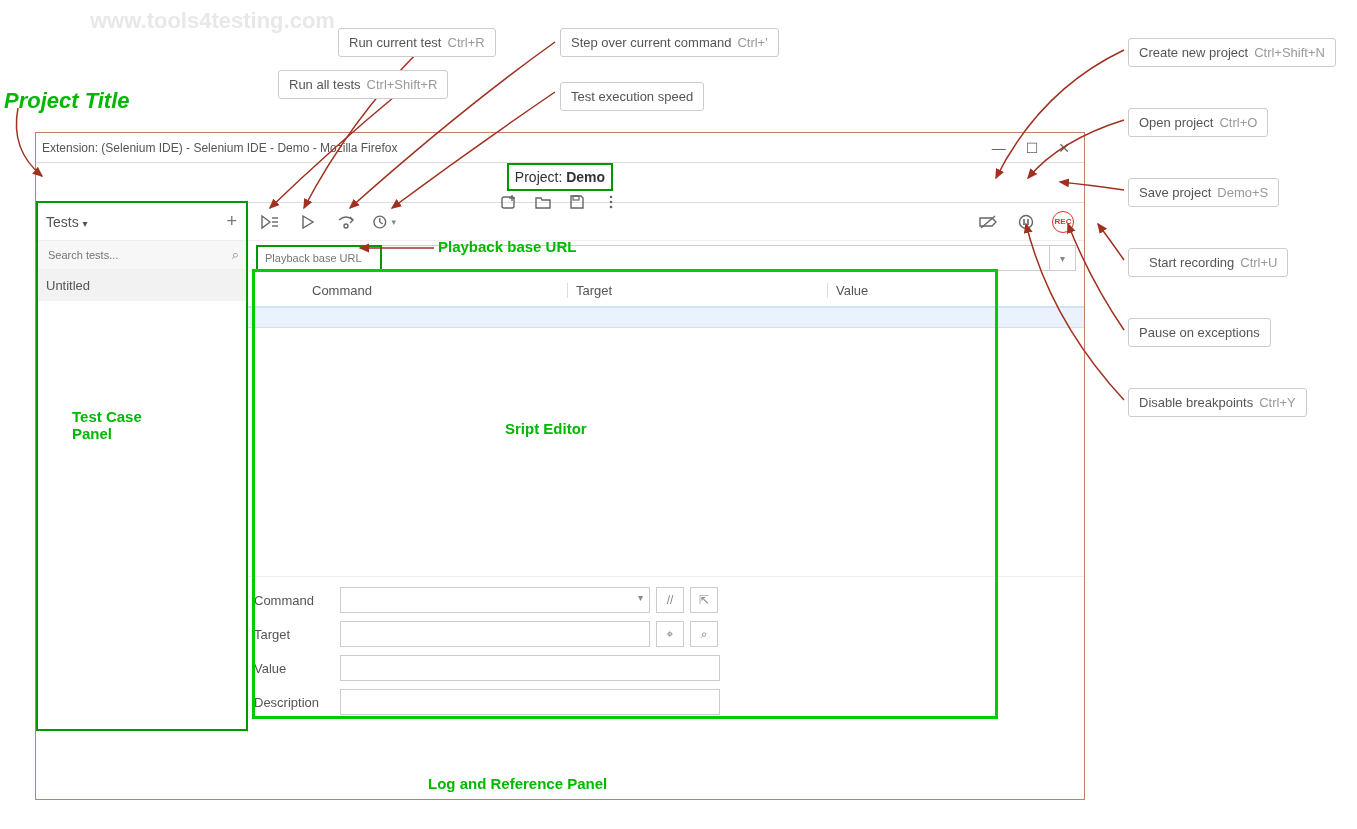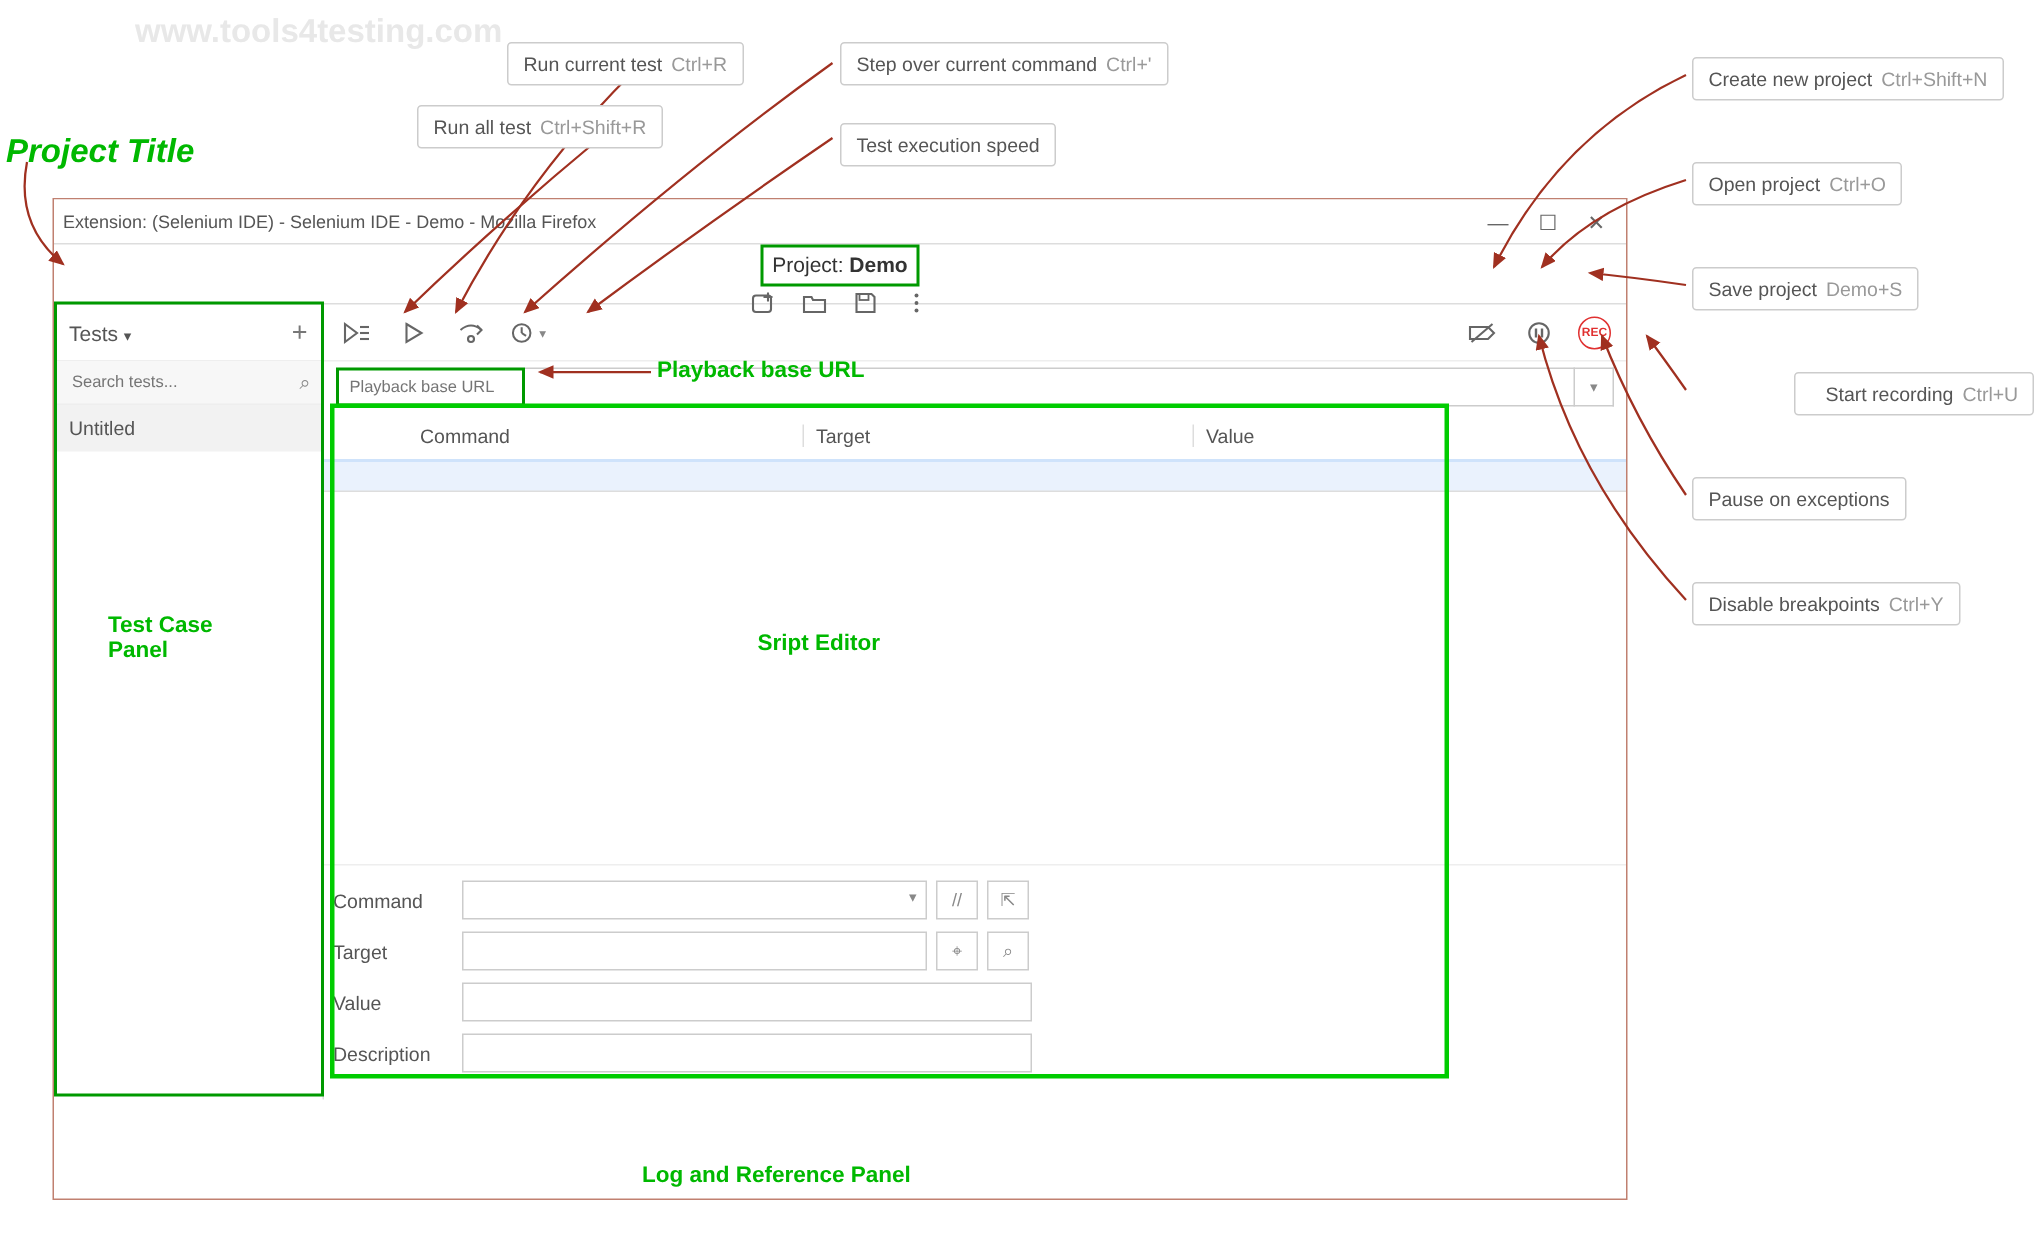--- a/index.html
+++ b/index.html
@@ -29,21 +29,21 @@
 
 .topbar { height: 40px; border-bottom: 1px solid #ddd; display: flex; align-items: center; justify-content: space-between; padding: 0 10px; position: relative; flex-direction: column; }
 .project-name { font-size: 14px; color: #333; }
 .project-name b { font-weight: bold; }
 .project-box { border: 2px solid #009900; padding: 3px 6px; display: inline-block; }
 .topbar-icons { display: flex; gap: 12px; }
 .icon-btn { width: 22px; height: 22px; display: flex; align-items: center; justify-content: center; color: #666; }
 
 .main-area { display: flex; height: 530px; }
 
-.sidebar { width: 180px; border-right: 1px solid #ddd; position: relative; }
+.sidebar { width: 212px; border-right: 1px solid #ddd; position: relative; }
 .sidebar-outline { position: absolute; left: 0px; top: -2px; right: -1px; height: 530px; border: 2px solid #009900; pointer-events: none; }
 .tests-hdr { display: flex; justify-content: space-between; align-items: center; padding: 8px 10px; border-bottom: 1px solid #eee; }
 .tests-hdr .lbl { font-size: 14px; color: #555; }
 .tests-hdr .plus { font-size: 18px; color: #777; }
 .search-row { padding: 4px 8px; border-bottom: 1px solid #eee; display: flex; align-items: center; background: #f7f7f7; }
 .search-row input { flex: 1; border: none; background: transparent; font-size: 11px; padding: 4px; outline: none; color: #888; }
 .search-row .mag { color: #888; font-size: 13px; }
 .test-item { padding: 8px 10px; font-size: 13px; color: #555; background: #f2f2f2; }
 
 .content { flex: 1; display: flex; flex-direction: column; position: relative; }
@@ -90,27 +90,27 @@
 <div class="watermark" style="left:720px; top:710px;">www.tools4testing.com</div>
 
 <div class="annotation-label italic" style="left:4px; top:88px; font-size:22px;">Project Title</div>
 <div class="annotation-label" style="left:438px; top:238px;">Playback base URL</div>
 <div class="annotation-label" style="left:72px; top:408px; text-align:left; white-space:pre;">Test Case
 Panel</div>
 <div class="annotation-label" style="left:505px; top:420px;">Sript Editor</div>
 <div class="annotation-label" style="left:428px; top:775px;">Log and Reference Panel</div>
 
 <div class="tooltip-box" style="left:338px; top:28px;"><span>Run current test</span><span class="sc">Ctrl+R</span></div>
-<div class="tooltip-box" style="left:278px; top:70px;"><span>Run all test</span><span class="sc">Ctrl+Shift+R</span></div>
+<div class="tooltip-box" style="left:278px; top:70px;"><span>Run all tests</span><span class="sc">Ctrl+Shift+R</span></div>
 <div class="tooltip-box" style="left:560px; top:28px;"><span>Step over current command</span><span class="sc">Ctrl+'</span></div>
 <div class="tooltip-box" style="left:560px; top:82px;"><span>Test execution speed</span></div>
 <div class="tooltip-box" style="left:1128px; top:38px;"><span>Create new project</span><span class="sc">Ctrl+Shift+N</span></div>
 <div class="tooltip-box" style="left:1128px; top:108px;"><span>Open project</span><span class="sc">Ctrl+O</span></div>
 <div class="tooltip-box" style="left:1128px; top:178px;"><span>Save project</span><span class="sc">Demo+S</span></div>
-<div class="tooltip-box" style="left:1196px; top:248px;padding-left:20px;"><span>Start recording</span><span class="sc">Ctrl+U</span></div>
+<div class="tooltip-box" style="left:1128px; top:248px;padding-left:20px;"><span>Start recording</span><span class="sc">Ctrl+U</span></div>
 <div class="tooltip-box" style="left:1128px; top:318px;"><span>Pause on exceptions</span></div>
 <div class="tooltip-box" style="left:1128px; top:388px;"><span>Disable breakpoints</span><span class="sc">Ctrl+Y</span></div>
 
 <svg class="arrows">
   <defs>
     <marker id="ah" markerWidth="8" markerHeight="8" refX="6" refY="3" orient="auto">
       <path d="M0,0 L7,3 L0,6 Z" fill="#a03020"></path>
     </marker>
   </defs>
   <path d="M 18 108 Q 10 150 42 176" stroke="#a03020" stroke-width="1.5" fill="none" marker-end="url(#ah)"></path>

